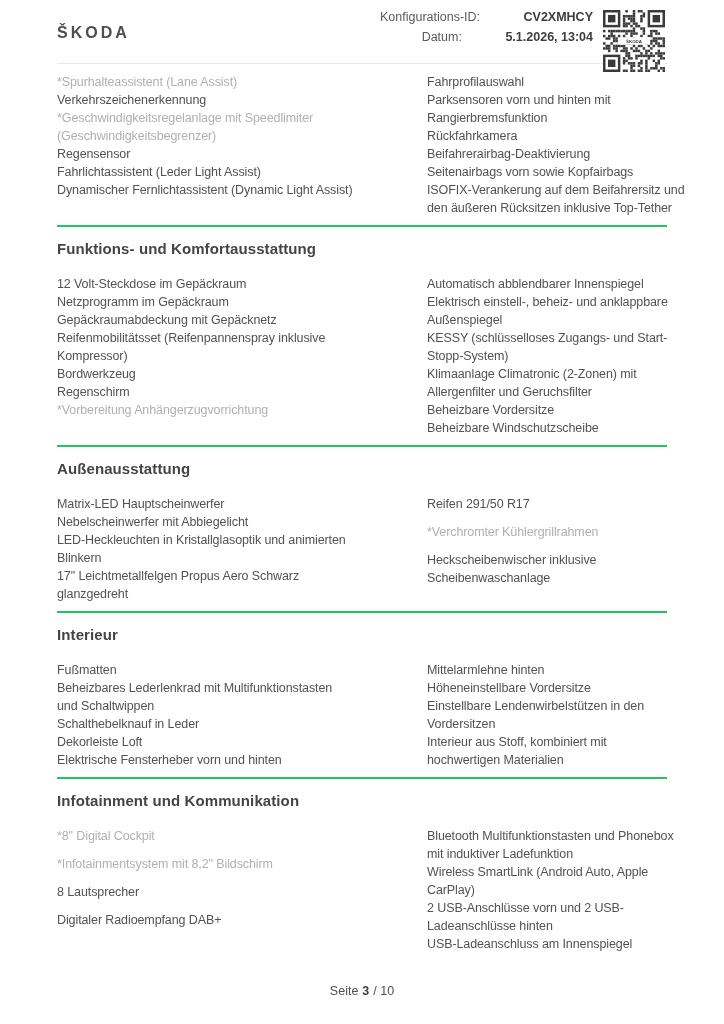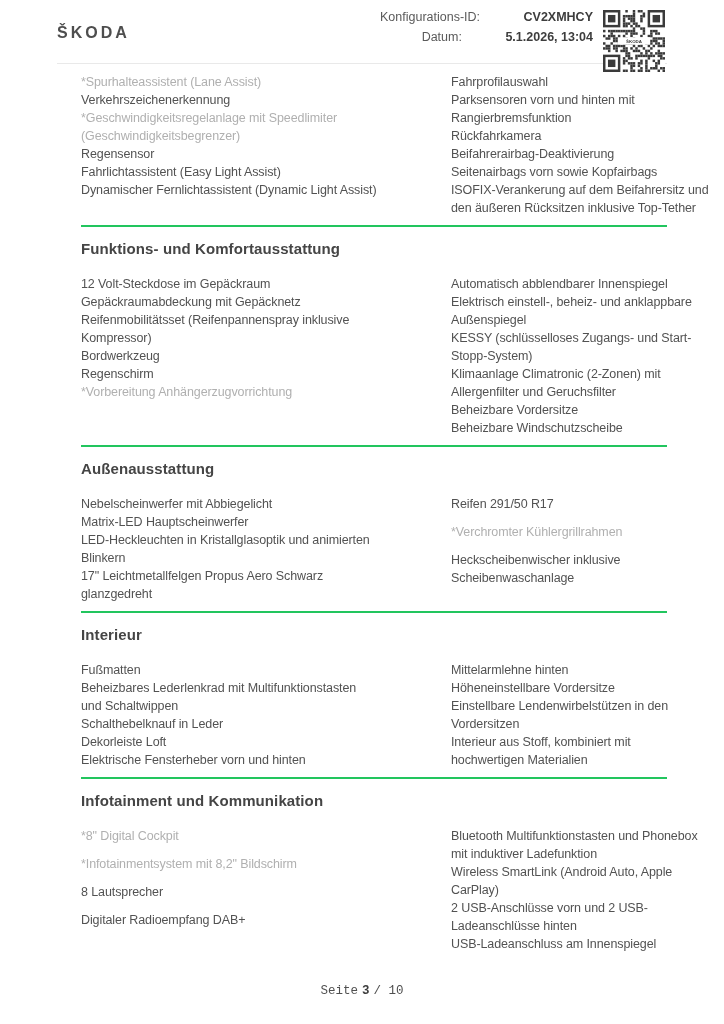--- a/index.html
+++ b/index.html
@@ -34,21 +34,21 @@
     text-align:right;
     font-size:12.5px;line-height:19.5px;
     color:#5a5a5a;white-space:nowrap;
   }
   .header-meta b{color:#3d3d3d;font-weight:700;padding-left:40px;}
   .qr{
     position:absolute;right:2px;top:10px;
     width:62px;height:62px;z-index:2;background:#fff;
   }
   
-  main{flex:1 1 auto;margin-left:24px;}
+  main{flex:1 1 auto;}
   section{
     display:grid;
     grid-template-columns:340px 1fr;
     column-gap:30px;
     padding:12px 0 8px;
   }
   section.first{padding-top:9px;}
   section + section{border-top:2px solid #22c55e;}
   .section-title{
     grid-column:1 / -1;
@@ -69,21 +69,21 @@
   .item.muted{color:#b0b0b0;}
   
   footer{
     flex:0 0 auto;
     text-align:center;
     font-size:12.5px;line-height:18px;
     color:#4f4f4f;
     padding-bottom:24px;
   }
   footer b{font-weight:700;color:#3d3d3d;}
-  footer span, footer b{padding:0 2px;font-family:Liberation Mono, monospace;}
+  footer span, footer b{padding:0 2px;}
 </style>
 </head>
 <body>
 
 <div class="page">
 
   <header>
     <div class="logo">ŠKODA</div>
     <div class="header-meta">
       <div class="meta-line"><span>Konfigurations-ID:</span> <b>CV2XMHCY</b></div>
@@ -321,38 +321,39 @@
   </header>
 
   <main id="sections">
       <section class="first">
         <div class="col">
           <p class="item muted">*Spurhalteassistent (Lane Assist)</p>
           <p class="item">Verkehrszeichenerkennung</p>
           <p class="item muted">*Geschwindigkeitsregelanlage mit Speedlimiter
 (Geschwindigkeitsbegrenzer)</p>
           <p class="item">Regensensor</p>
-          <p class="item">Fahrlichtassistent (Easy Light Assist)</p>
+          <p class="item">Fahrlichtassistent (Leder Light Assist)</p>
           <p class="item">Dynamischer Fernlichtassistent (Dynamic Light Assist)</p>
         </div>
         <div class="col">
           <p class="item">Fahrprofilauswahl</p>
           <p class="item">Parksensoren vorn und hinten mit
 Rangierbremsfunktion</p>
           <p class="item">Rückfahrkamera</p>
           <p class="item">Beifahrerairbag-Deaktivierung</p>
           <p class="item">Seitenairbags vorn sowie Kopfairbags</p>
           <p class="item">ISOFIX-Verankerung auf dem Beifahrersitz und
 den äußeren Rücksitzen inklusive Top-Tether</p>
         </div>
       </section>
       <section>
         <h2 class="section-title">Funktions- und Komfortausstattung</h2>
         <div class="col">
           <p class="item">12 Volt-Steckdose im Gepäckraum</p>
+          <p class="item">Netzprogramm im Gepäckraum</p>
           <p class="item">Gepäckraumabdeckung mit Gepäcknetz</p>
           <p class="item">Reifenmobilitätsset (Reifenpannenspray inklusive
 Kompressor)</p>
           <p class="item">Bordwerkzeug</p>
           <p class="item">Regenschirm</p>
           <p class="item muted">*Vorbereitung Anhängerzugvorrichtung</p>
         </div>
         <div class="col">
           <p class="item">Automatisch abblendbarer Innenspiegel</p>
           <p class="item">Elektrisch einstell-, beheiz- und anklappbare
@@ -361,22 +362,22 @@
 Stopp-System)</p>
           <p class="item">Klimaanlage Climatronic (2-Zonen) mit
 Allergenfilter und Geruchsfilter</p>
           <p class="item">Beheizbare Vordersitze</p>
           <p class="item">Beheizbare Windschutzscheibe</p>
         </div>
       </section>
       <section>
         <h2 class="section-title">Außenausstattung</h2>
         <div class="col">
+          <p class="item">Matrix-LED Hauptscheinwerfer</p>
           <p class="item">Nebelscheinwerfer mit Abbiegelicht</p>
-          <p class="item">Matrix-LED Hauptscheinwerfer</p>
           <p class="item">LED-Heckleuchten in Kristallglasoptik und animierten
 Blinkern</p>
           <p class="item">17" Leichtmetallfelgen Propus Aero Schwarz
 glanzgedreht</p>
         </div>
         <div class="col">
           <p class="item gap">Reifen 291/50 R17</p>
           <p class="item muted gap">*Verchromter Kühlergrillrahmen</p>
           <p class="item">Heckscheibenwischer inklusive
 Scheibenwaschanlage</p>

